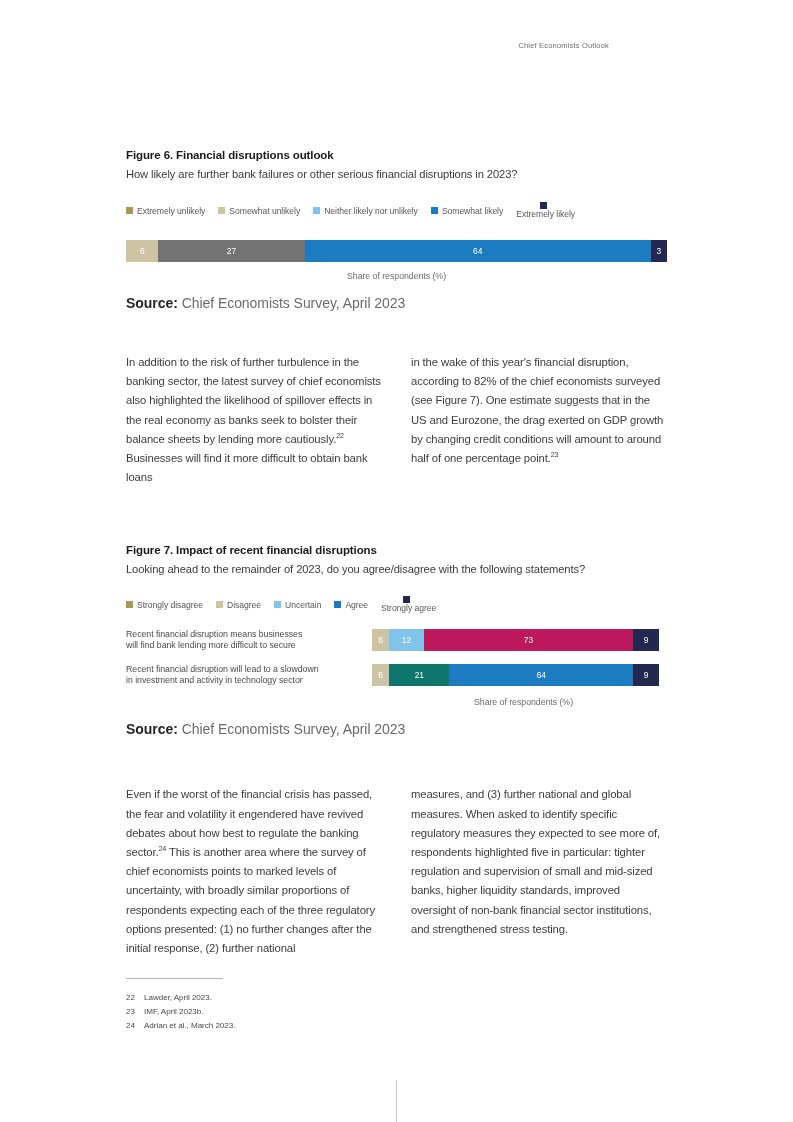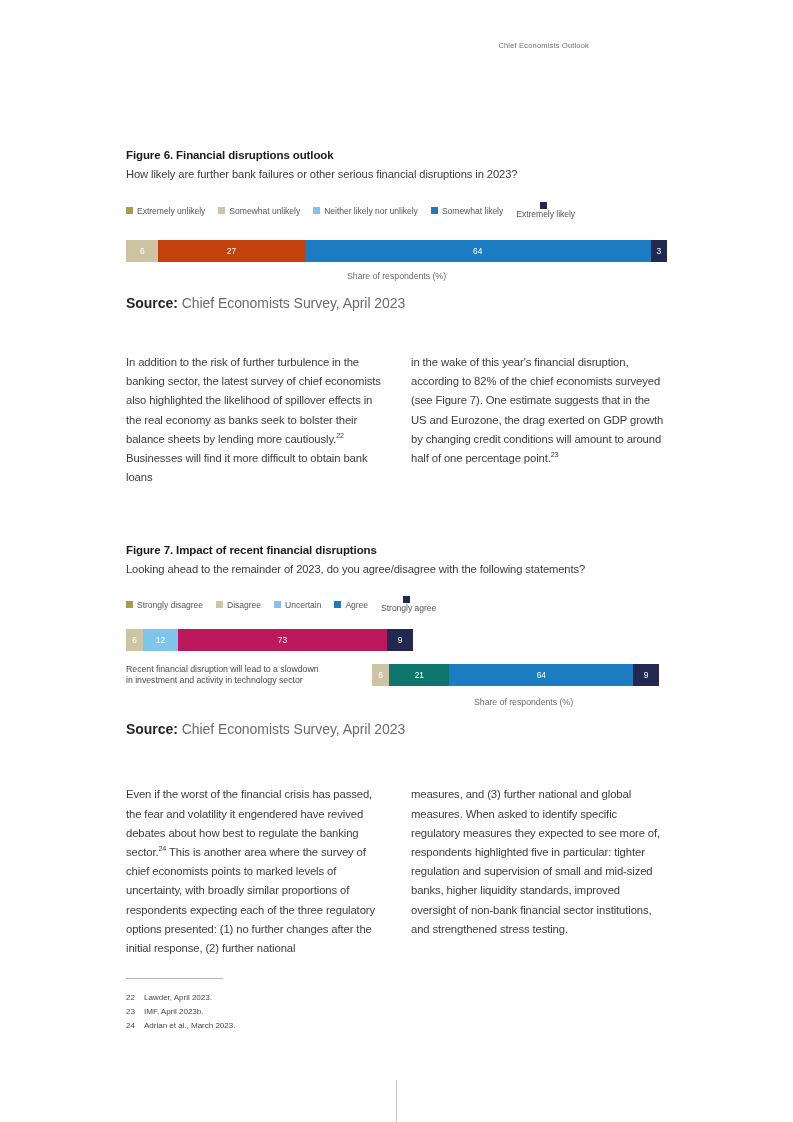--- a/index.html
+++ b/index.html
@@ -14,20 +14,21 @@
     font-family: "Liberation Sans", sans-serif;
     color: #3c3c3c;
     -webkit-font-smoothing: antialiased;
   }
   .page {
     position: absolute;
     inset: 0;
     width: 715px;
     height: 1122px;
     overflow: hidden;
+    padding-left: 20px;
   }
 
   
   .running-header {
     position: absolute;
     top: 41px;
     right: 126px;
     font-size: 7.5px;
     letter-spacing: 0.18px;
     color: #6f6f6f;
@@ -254,21 +255,21 @@
             <span class="legend-label">Somewhat likely</span>
           </div>
           <div class="legend-item">
             <span class="legend-swatch" style="background: rgb(34, 40, 79);"></span>
             <span class="legend-label">Extremely likely</span>
           </div>
         </div>
 
       <div class="bar-wrap-f6" id="bar-f6">
           <div class="seg" style="background: rgb(205, 196, 164); flex: 0 0 6%;">6</div>
-          <div class="seg" style="background: #c2410c; flex: 0 0 27%;">27</div>
+          <div class="seg" style="background: #737373; flex: 0 0 27%;">27</div>
           <div class="seg" style="background: rgb(27, 124, 194); flex: 0 0 64%;">64</div>
           <div class="seg" style="background: rgb(34, 40, 79); flex: 0 0 3%;">3</div>
         </div>
 
       <div class="axis-label">Share of respondents (%)</div>
 
       <div class="source">
         <b>Source:</b>
         <span>Chief Economists Survey, April 2023</span>
       </div>
@@ -309,20 +310,24 @@
             <span class="legend-label">Agree</span>
           </div>
           <div class="legend-item">
             <span class="legend-swatch" style="background: rgb(34, 40, 79);"></span>
             <span class="legend-label">Strongly agree</span>
           </div>
         </div>
 
       <div class="f7-chart" id="chart-f7">
           <div class="f7-row">
+            <div class="f7-rowlabel">
+              <div>Recent financial disruption means businesses</div>
+              <div>will find bank lending more difficult to secure</div>
+            </div>
             <div class="f7-bar">
               <div class="seg" style="background: rgb(205, 196, 164); flex: 0 0 6%;">6</div>
               <div class="seg" style="background: rgb(127, 196, 234); flex: 0 0 12%;">12</div>
               <div class="seg" style="background: #be185d; flex: 0 0 73%;">73</div>
               <div class="seg" style="background: rgb(34, 40, 79); flex: 0 0 9%;">9</div>
             </div>
           </div>
           <div class="f7-row">
             <div class="f7-rowlabel">
               <div>Recent financial disruption will lead to a slowdown</div>

